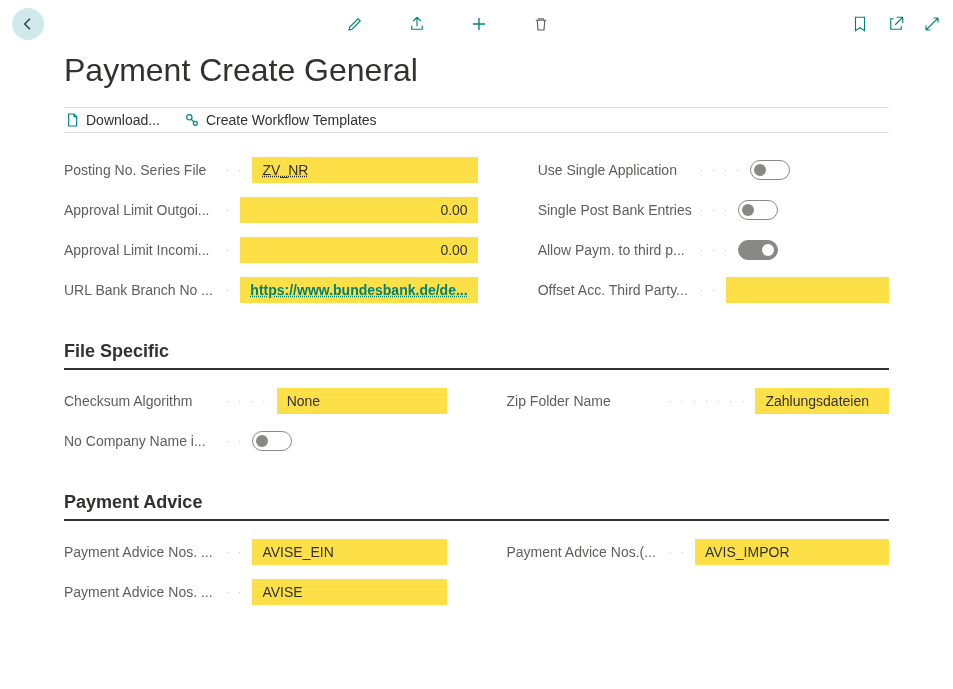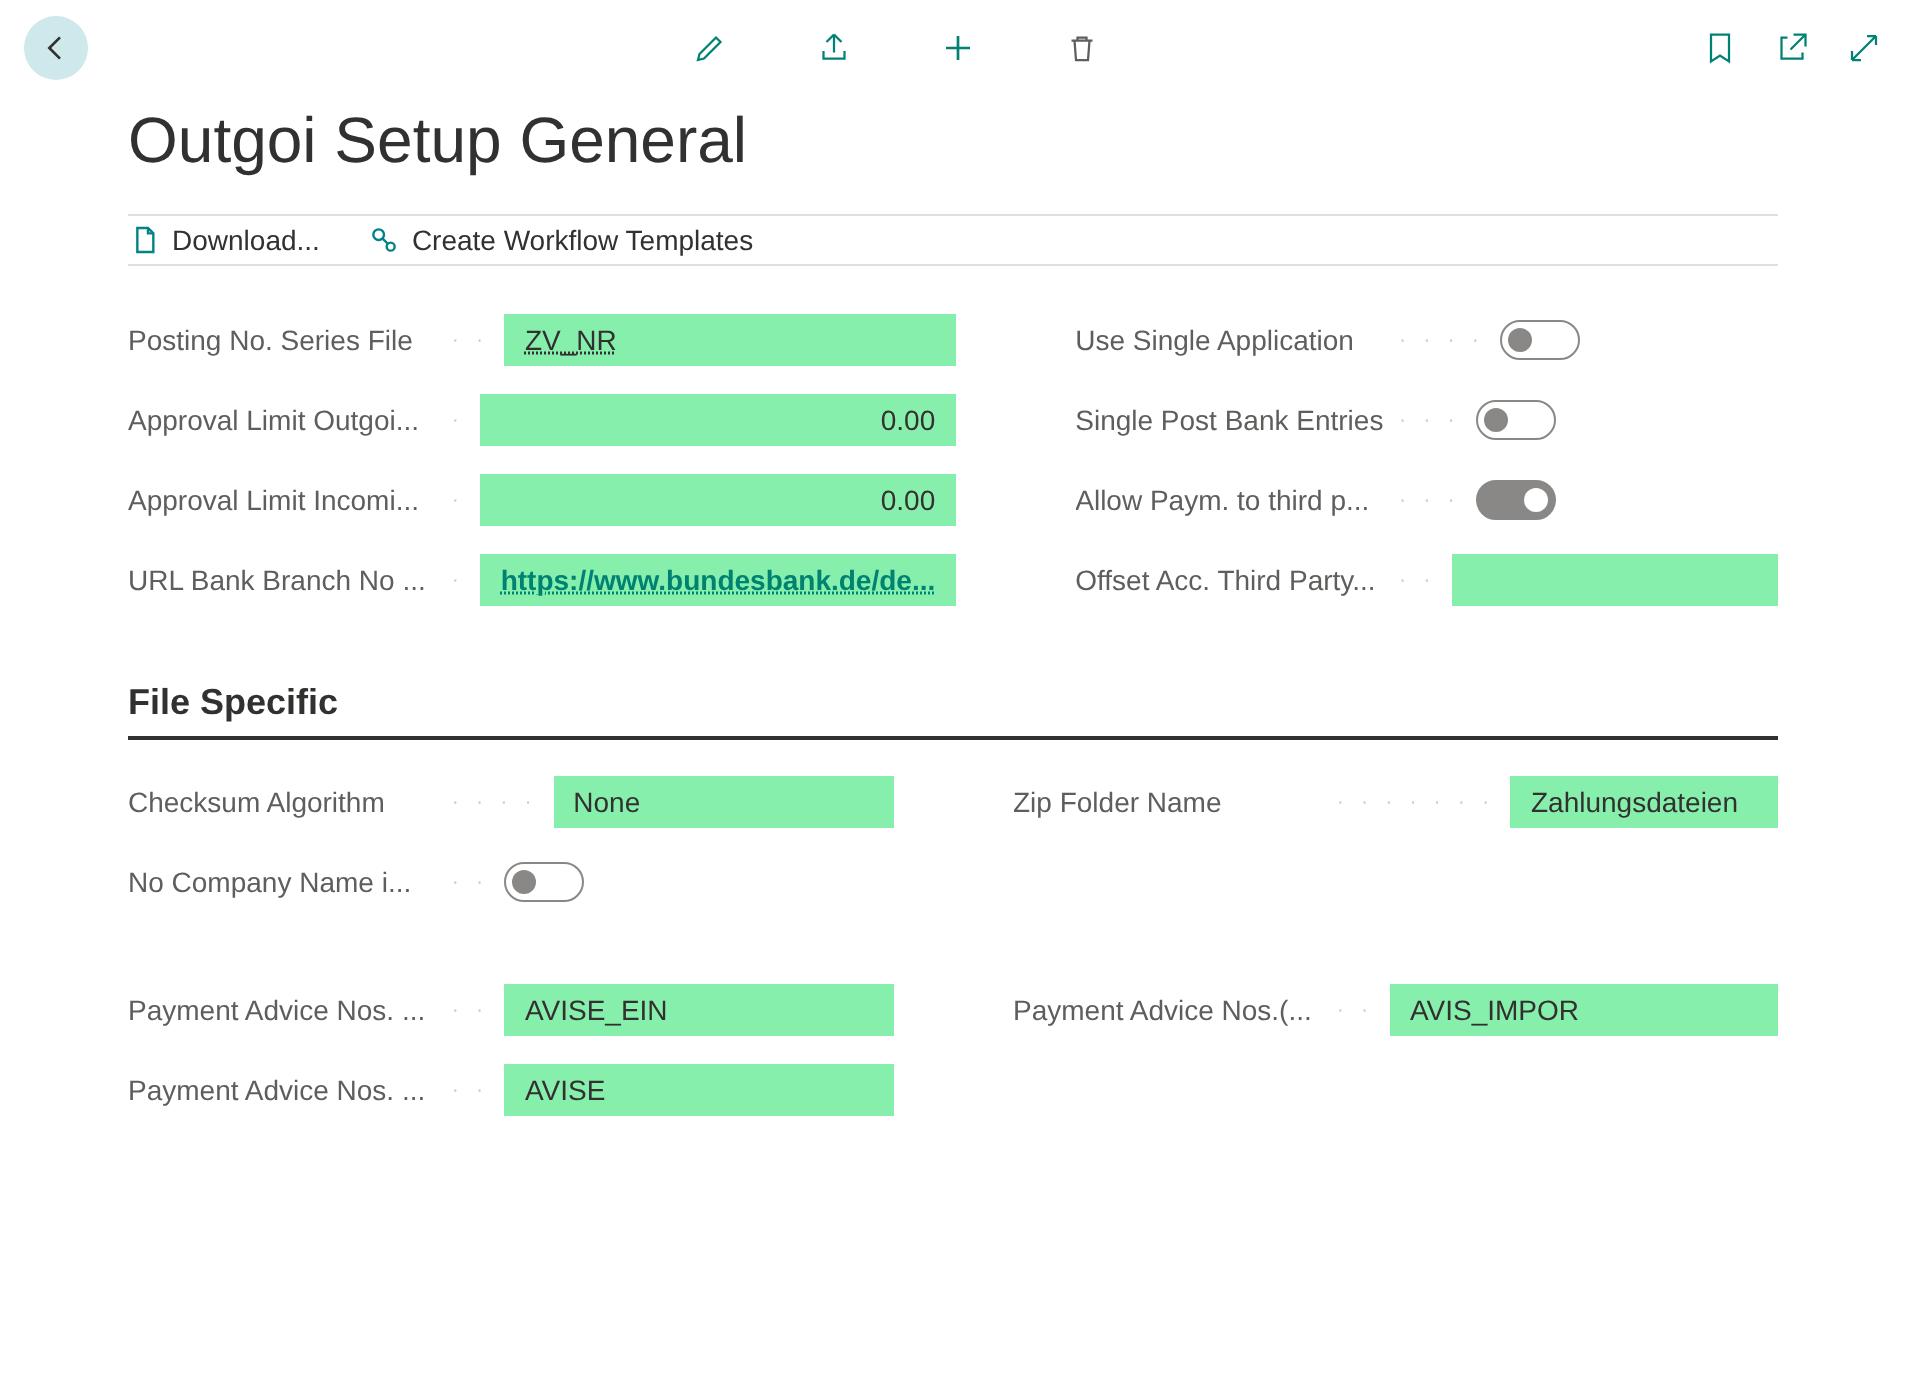--- a/index.html
+++ b/index.html
@@ -91,21 +91,21 @@
   color: #c8c6c4;
   letter-spacing: 3px;
   font-size: 10px;
   margin: 0 8px 0 2px;
   overflow: hidden;
   white-space: nowrap;
 }
 .fval {
   flex: 1;
   height: 26px;
-  background: #86efac;
+  background: #fde047;
   display: flex;
   align-items: center;
   padding: 0 10px;
   font-size: 14px;
   color: #323130;
   overflow: hidden;
   white-space: nowrap;
   text-overflow: ellipsis;
 }
 .fval.right { justify-content: flex-end; }
@@ -172,21 +172,21 @@
       </span>
     <span class="ticon">
         <svg viewBox="0 0 24 24" fill="none" stroke="currentColor" stroke-width="1.5">
           <path d="M4 20L20 4M4 20v-6M4 20h6M20 4v6M20 4h-6"></path>
         </svg>
       </span>
   </div>
 </div>
 
 <div class="page">
-  <h1 class="page-title">Outgoi Setup General</h1>
+  <h1 class="page-title">Payment Create General</h1>
 
   <div class="actions-bar">
     <div class="action">
       <span class="aicon"><svg viewBox="0 0 24 24" fill="none" stroke="currentColor" stroke-width="1.8">
             <path d="M7 3h8l4 4v14H7V3z"></path>
             <path d="M15 3v4h4"></path>
           </svg></span>
       <span>Download...</span>
     </div>
     <div class="action">
@@ -283,20 +283,21 @@
         <div class="field">
           <span class="flabel">Zip Folder Name</span>
           <span class="dots">· · · · · · ·</span>
           <div class="fval">Zahlungsdateien</div>
         </div>
       </div>
     </div>
   </div>
 
   <div class="section">
+    <div class="section-title">Payment Advice</div>
     <div class="grid">
       <div class="col">
         <div class="field">
           <span class="flabel">Payment Advice Nos. ...</span>
           <span class="dots">· ·</span>
           <div class="fval">AVISE_EIN</div>
         </div>
         <div class="field">
           <span class="flabel">Payment Advice Nos. ...</span>
           <span class="dots">· ·</span>

